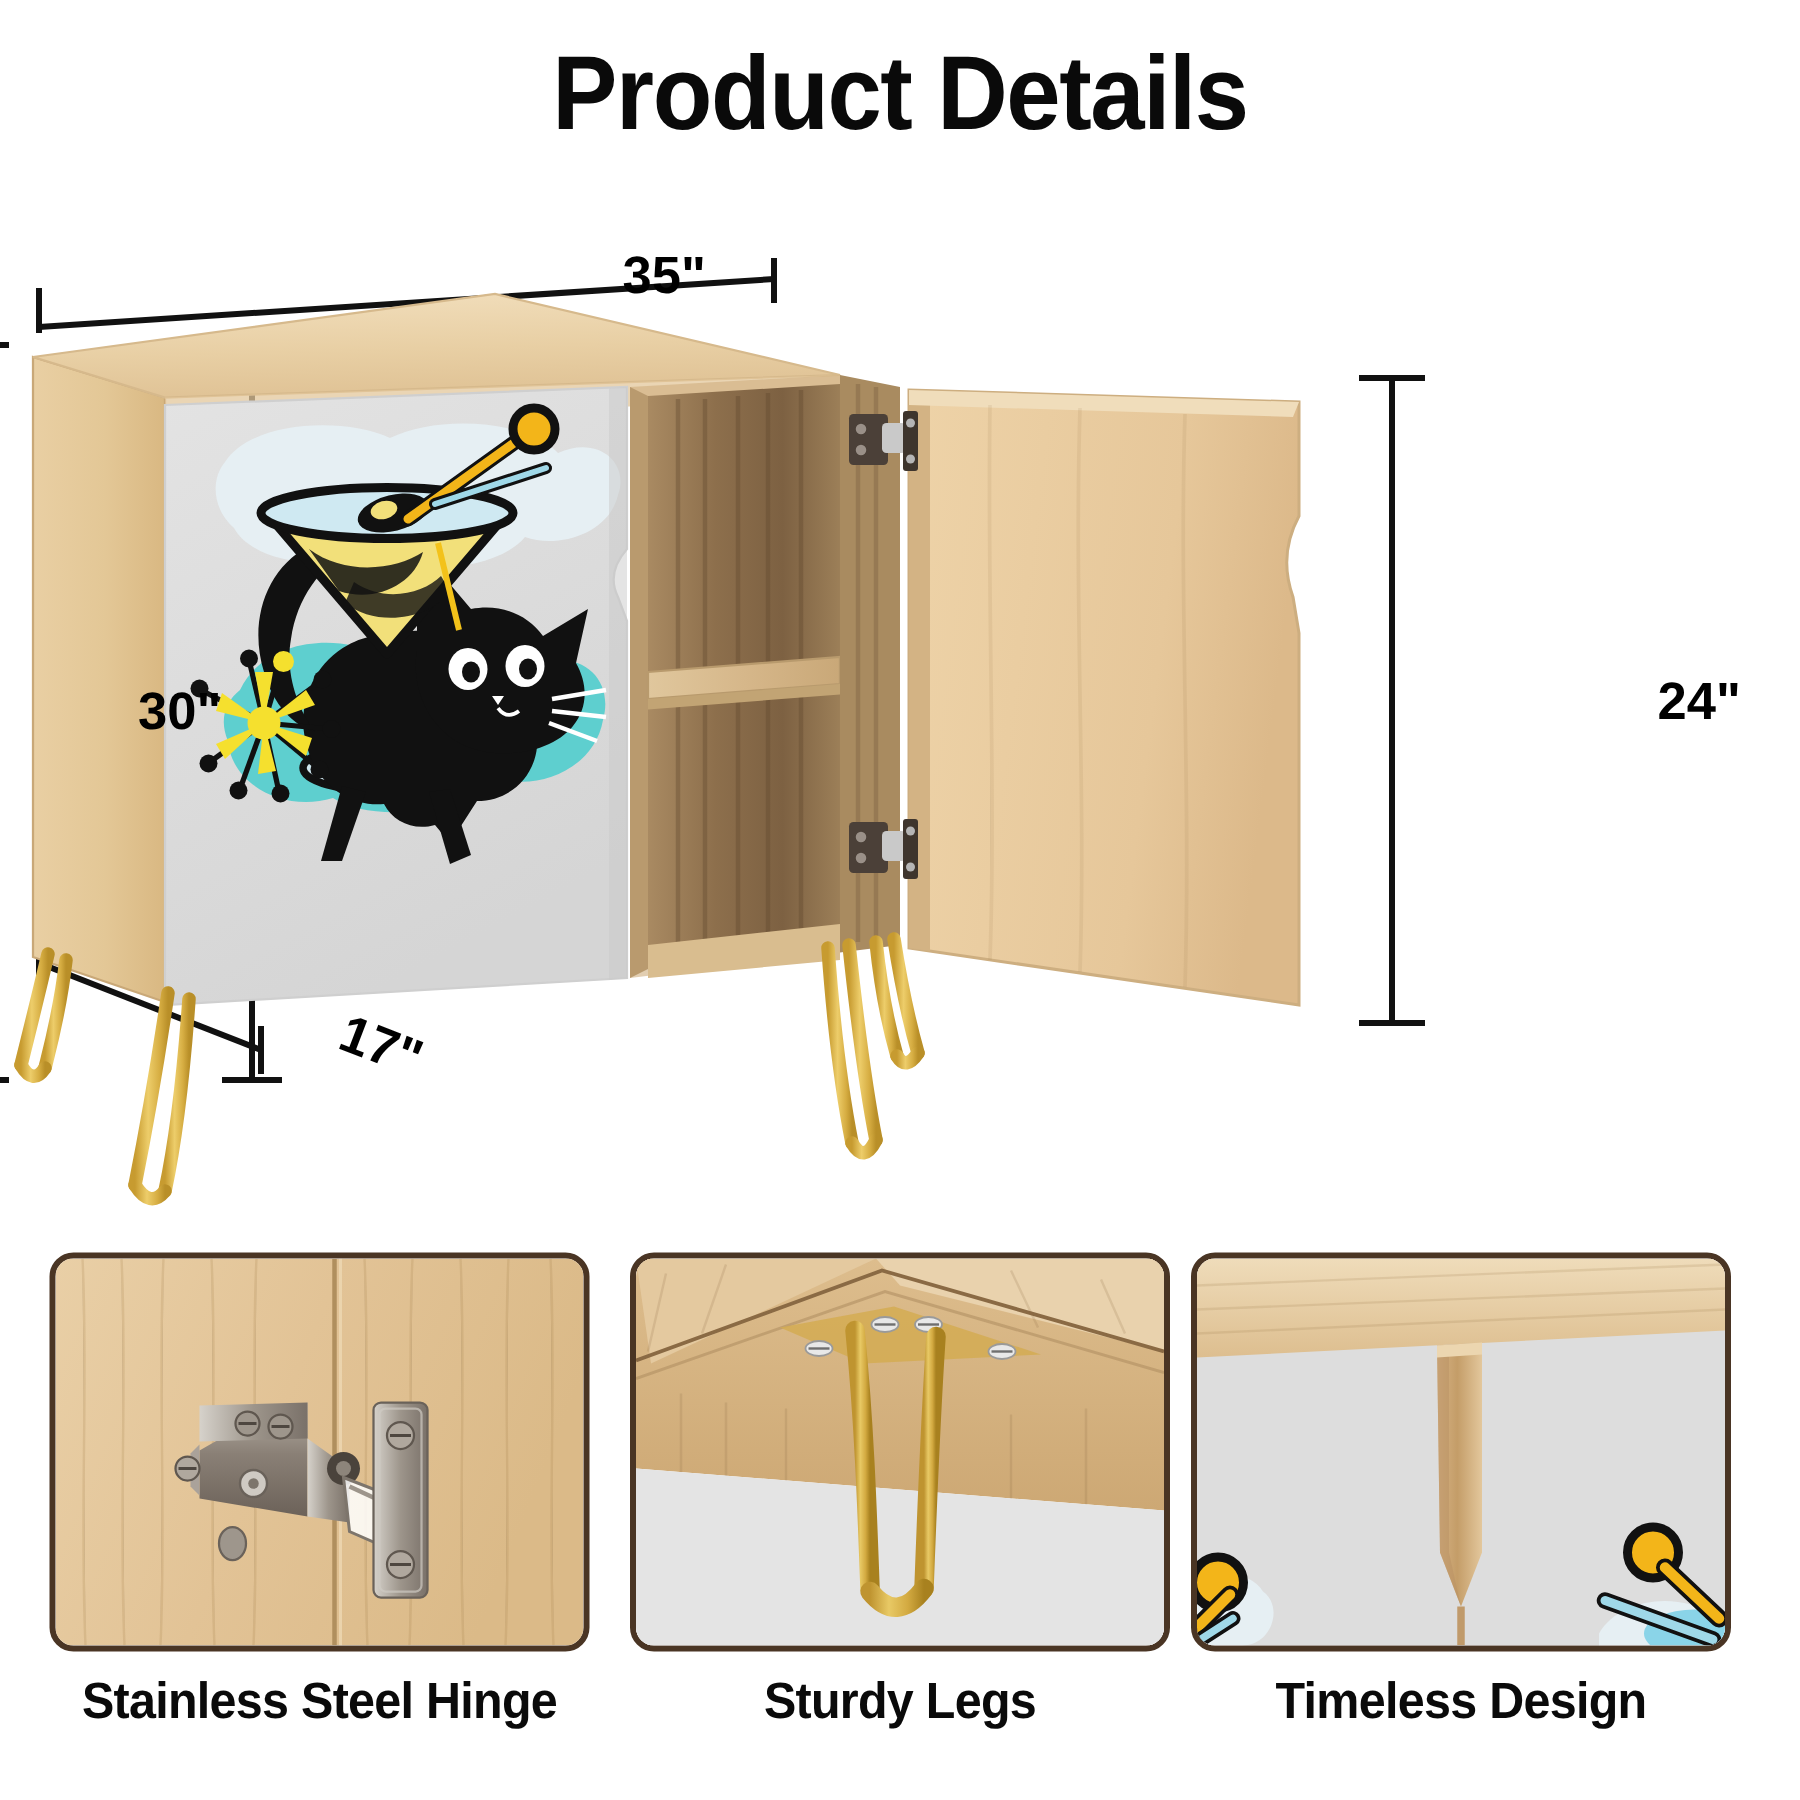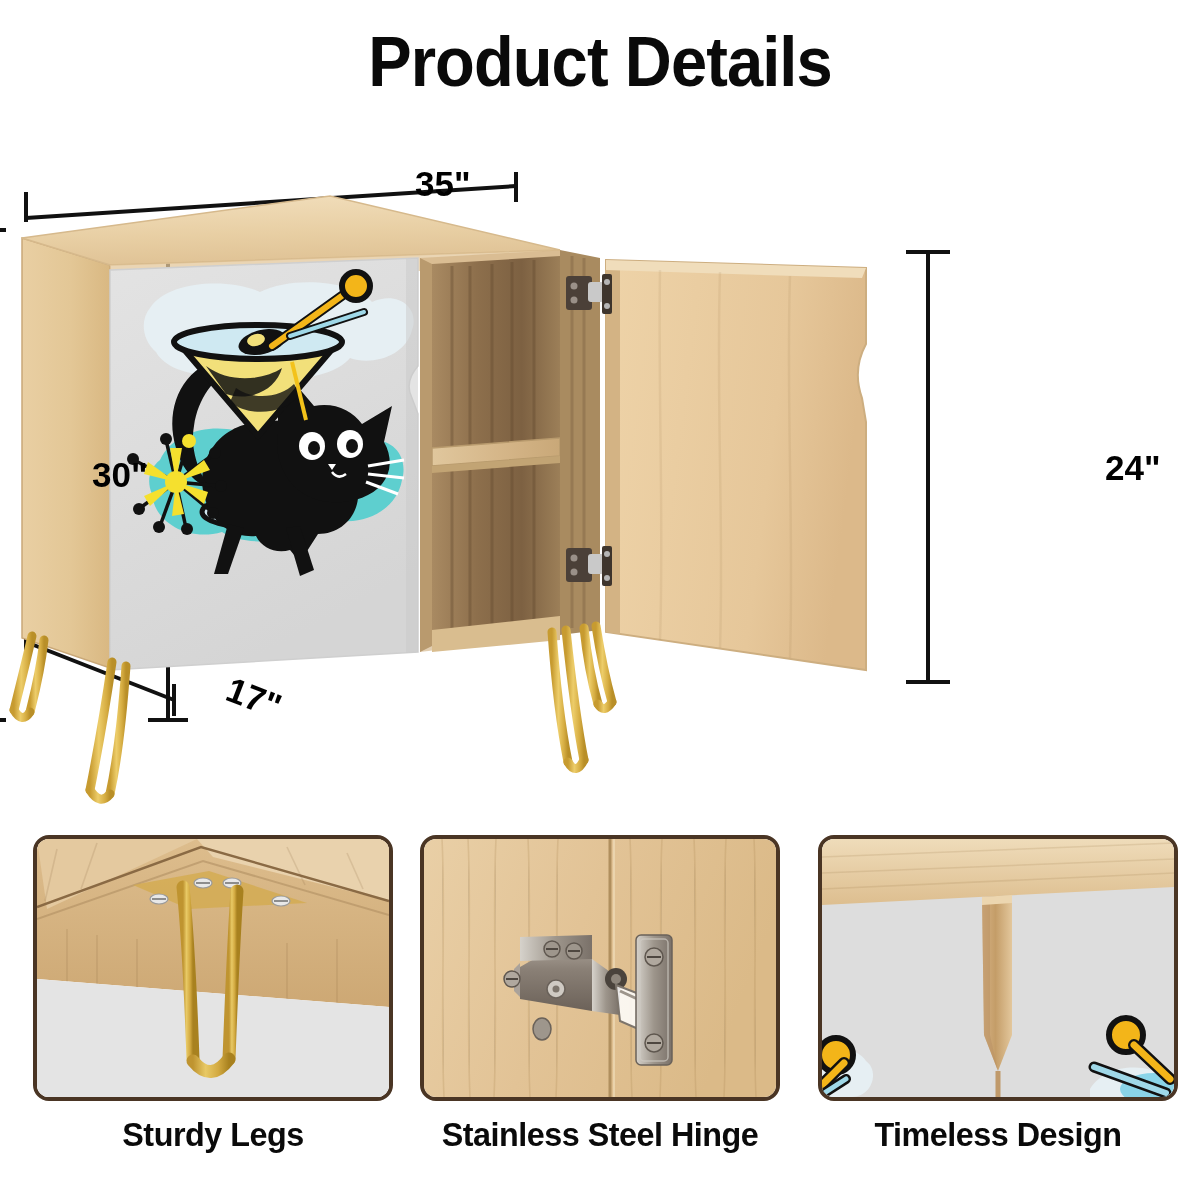--- a/index.html
+++ b/index.html
@@ -66,21 +66,21 @@
     width: 1200px;
     height: 340px;
   }
   .feature {
     position: absolute;
     width: 360px;
     top: 0;
   }
   .feature:nth-child(1) { left: 33px; }
   .feature:nth-child(2) { left: 420px; }
-  .feature:nth-child(3) { left: 807px; padding-left: 11px; }
+  .feature:nth-child(3) { left: 783px; padding-left: 11px; }
 
   .feature-frame {
     width: 360px;
     height: 266px;
     border: 4px solid #4a3524;
     border-radius: 16px;
     overflow: hidden;
     background: #fff;
     box-sizing: border-box;
     position: relative;
@@ -388,20 +388,95 @@
 <div class="dim-label" id="dim-height-label">30"</div>
 <div class="dim-label" id="dim-depth-label">17"</div>
 <div class="dim-label" id="dim-depth-label-right">24"</div>
 
 <div id="features">
 
   <div class="feature">
     <div class="feature-frame">
       <svg width="352" height="258" viewBox="0 0 352 258" xmlns="http://www.w3.org/2000/svg">
         <defs>
+          <linearGradient id="f2wood" x1="0" y1="0" x2="1" y2="0.3">
+            <stop offset="0%" stop-color="#e9cfa6"></stop>
+            <stop offset="50%" stop-color="#e2c396"></stop>
+            <stop offset="100%" stop-color="#dbba88"></stop>
+          </linearGradient>
+          <linearGradient id="f2steel" x1="0" y1="0" x2="0" y2="1">
+            <stop offset="0%" stop-color="#b9b2a8"></stop>
+            <stop offset="45%" stop-color="#8a8076"></stop>
+            <stop offset="100%" stop-color="#6c6259"></stop>
+          </linearGradient>
+          <linearGradient id="f2steel2" x1="0" y1="0" x2="1" y2="0">
+            <stop offset="0%" stop-color="#d6d2cb"></stop>
+            <stop offset="50%" stop-color="#9d958b"></stop>
+            <stop offset="100%" stop-color="#7a7169"></stop>
+          </linearGradient>
+        </defs>
+        <rect x="0" y="0" width="352" height="258" fill="url(#f2wood)"></rect>
+
+        <g opacity="0.22" stroke="#a8844f" stroke-width="1.6">
+          <path d="M18 0 C22 80 16 170 20 258"></path>
+          <path d="M44 0 C48 80 42 170 46 258"></path>
+          <path d="M72 0 C68 80 74 170 70 258"></path>
+          <path d="M104 0 C108 80 102 170 106 258"></path>
+          <path d="M134 0 C130 80 136 170 132 258"></path>
+          <path d="M206 0 C210 80 204 170 208 258"></path>
+          <path d="M238 0 C234 80 240 170 236 258"></path>
+          <path d="M270 0 C274 80 268 170 272 258"></path>
+          <path d="M302 0 C298 80 304 170 300 258"></path>
+          <path d="M330 0 C334 80 328 170 332 258"></path>
+        </g>
+
+        <path d="M186 0 L186 258" stroke="#b08f5e" stroke-width="3"></path>
+        <path d="M190 0 L190 258" stroke="#f0dcb8" stroke-width="2" opacity="0.7"></path>
+
+        <g>
+          <path d="M96 128 L110 120 L168 96 L168 108 L168 172 L96 160 Z" fill="url(#f2steel)"></path>
+          <path d="M90 130 L96 124 L96 158 L90 152 Z" fill="#aaa29a"></path>
+          <path d="M96 98 L168 96 L168 120 L96 122 Z" fill="url(#f2steel2)"></path>
+
+          <circle cx="128" cy="110" r="8" fill="#9e968c" stroke="#5f574f" stroke-width="1.5"></circle>
+          <path d="M122 110 L134 110" stroke="#4e4740" stroke-width="2"></path>
+          <circle cx="150" cy="112" r="8" fill="#9e968c" stroke="#5f574f" stroke-width="1.5"></circle>
+          <path d="M144 112 L156 112" stroke="#4e4740" stroke-width="2"></path>
+          <circle cx="88" cy="140" r="8" fill="#b0a89e" stroke="#5f574f" stroke-width="1.5"></circle>
+          <path d="M82 140 L94 140" stroke="#4e4740" stroke-width="2"></path>
+
+          <circle cx="132" cy="150" r="9" fill="#cfcac3" stroke="#6a625a" stroke-width="1.6"></circle>
+          <circle cx="132" cy="150" r="3.5" fill="#7d756c"></circle>
+
+          <path d="M168 120 L196 140 L196 176 L168 172 Z" fill="url(#f2steel2)"></path>
+          <circle cx="192" cy="140" r="11" fill="#4a433c"></circle>
+          <circle cx="192" cy="140" r="5" fill="#8d857b"></circle>
+
+          <path d="M192 146 L228 160 L228 196 L196 182 Z" fill="#ffffff" opacity="0.85"></path>
+          <path d="M192 146 L228 160 L228 196 L196 182 Z" fill="none" stroke="#7d756c" stroke-width="2"></path>
+          <path d="M196 152 L222 164" stroke="#9d958b" stroke-width="3"></path>
+
+          <rect x="212" y="96" width="36" height="130" rx="5" fill="url(#f2steel2)" stroke="#6a625a" stroke-width="1.5"></rect>
+          <rect x="216" y="100" width="28" height="122" rx="4" fill="none" stroke="#cfcac3" stroke-width="1.5" opacity="0.7"></rect>
+          <circle cx="230" cy="118" r="9" fill="#b0a89e" stroke="#5f574f" stroke-width="1.5"></circle>
+          <path d="M223 118 L237 118" stroke="#4e4740" stroke-width="2"></path>
+          <circle cx="230" cy="204" r="9" fill="#b0a89e" stroke="#5f574f" stroke-width="1.5"></circle>
+          <path d="M223 204 L237 204" stroke="#4e4740" stroke-width="2"></path>
+
+          <ellipse cx="118" cy="190" rx="9" ry="11" fill="#9e968c" stroke="#6a625a" stroke-width="1.5"></ellipse>
+        </g>
+      </svg>
+    </div>
+    <div class="feature-caption">Stainless Steel Hinge</div>
+  </div>
+
+  <div class="feature">
+    <div class="feature-frame">
+      <svg width="352" height="258" viewBox="0 0 352 258" xmlns="http://www.w3.org/2000/svg">
+        <defs>
           <linearGradient id="f1top" x1="0" y1="0" x2="0.4" y2="1">
             <stop offset="0%" stop-color="#e9d0a8"></stop>
             <stop offset="100%" stop-color="#dcbe90"></stop>
           </linearGradient>
           <linearGradient id="f1front" x1="0" y1="0" x2="0" y2="1">
             <stop offset="0%" stop-color="#ddbd8d"></stop>
             <stop offset="100%" stop-color="#cda874"></stop>
           </linearGradient>
           <linearGradient id="f1leg" x1="0" y1="0" x2="1" y2="0">
             <stop offset="0%" stop-color="#bf9430"></stop>
@@ -456,95 +531,20 @@
         </g>
       </svg>
     </div>
     <div class="feature-caption">Sturdy Legs</div>
   </div>
 
   <div class="feature">
     <div class="feature-frame">
       <svg width="352" height="258" viewBox="0 0 352 258" xmlns="http://www.w3.org/2000/svg">
         <defs>
-          <linearGradient id="f2wood" x1="0" y1="0" x2="1" y2="0.3">
-            <stop offset="0%" stop-color="#e9cfa6"></stop>
-            <stop offset="50%" stop-color="#e2c396"></stop>
-            <stop offset="100%" stop-color="#dbba88"></stop>
-          </linearGradient>
-          <linearGradient id="f2steel" x1="0" y1="0" x2="0" y2="1">
-            <stop offset="0%" stop-color="#b9b2a8"></stop>
-            <stop offset="45%" stop-color="#8a8076"></stop>
-            <stop offset="100%" stop-color="#6c6259"></stop>
-          </linearGradient>
-          <linearGradient id="f2steel2" x1="0" y1="0" x2="1" y2="0">
-            <stop offset="0%" stop-color="#d6d2cb"></stop>
-            <stop offset="50%" stop-color="#9d958b"></stop>
-            <stop offset="100%" stop-color="#7a7169"></stop>
-          </linearGradient>
-        </defs>
-        <rect x="0" y="0" width="352" height="258" fill="url(#f2wood)"></rect>
-
-        <g opacity="0.22" stroke="#a8844f" stroke-width="1.6">
-          <path d="M18 0 C22 80 16 170 20 258"></path>
-          <path d="M44 0 C48 80 42 170 46 258"></path>
-          <path d="M72 0 C68 80 74 170 70 258"></path>
-          <path d="M104 0 C108 80 102 170 106 258"></path>
-          <path d="M134 0 C130 80 136 170 132 258"></path>
-          <path d="M206 0 C210 80 204 170 208 258"></path>
-          <path d="M238 0 C234 80 240 170 236 258"></path>
-          <path d="M270 0 C274 80 268 170 272 258"></path>
-          <path d="M302 0 C298 80 304 170 300 258"></path>
-          <path d="M330 0 C334 80 328 170 332 258"></path>
-        </g>
-
-        <path d="M186 0 L186 258" stroke="#b08f5e" stroke-width="3"></path>
-        <path d="M190 0 L190 258" stroke="#f0dcb8" stroke-width="2" opacity="0.7"></path>
-
-        <g>
-          <path d="M96 128 L110 120 L168 96 L168 108 L168 172 L96 160 Z" fill="url(#f2steel)"></path>
-          <path d="M90 130 L96 124 L96 158 L90 152 Z" fill="#aaa29a"></path>
-          <path d="M96 98 L168 96 L168 120 L96 122 Z" fill="url(#f2steel2)"></path>
-
-          <circle cx="128" cy="110" r="8" fill="#9e968c" stroke="#5f574f" stroke-width="1.5"></circle>
-          <path d="M122 110 L134 110" stroke="#4e4740" stroke-width="2"></path>
-          <circle cx="150" cy="112" r="8" fill="#9e968c" stroke="#5f574f" stroke-width="1.5"></circle>
-          <path d="M144 112 L156 112" stroke="#4e4740" stroke-width="2"></path>
-          <circle cx="88" cy="140" r="8" fill="#b0a89e" stroke="#5f574f" stroke-width="1.5"></circle>
-          <path d="M82 140 L94 140" stroke="#4e4740" stroke-width="2"></path>
-
-          <circle cx="132" cy="150" r="9" fill="#cfcac3" stroke="#6a625a" stroke-width="1.6"></circle>
-          <circle cx="132" cy="150" r="3.5" fill="#7d756c"></circle>
-
-          <path d="M168 120 L196 140 L196 176 L168 172 Z" fill="url(#f2steel2)"></path>
-          <circle cx="192" cy="140" r="11" fill="#4a433c"></circle>
-          <circle cx="192" cy="140" r="5" fill="#8d857b"></circle>
-
-          <path d="M192 146 L228 160 L228 196 L196 182 Z" fill="#ffffff" opacity="0.85"></path>
-          <path d="M192 146 L228 160 L228 196 L196 182 Z" fill="none" stroke="#7d756c" stroke-width="2"></path>
-          <path d="M196 152 L222 164" stroke="#9d958b" stroke-width="3"></path>
-
-          <rect x="212" y="96" width="36" height="130" rx="5" fill="url(#f2steel2)" stroke="#6a625a" stroke-width="1.5"></rect>
-          <rect x="216" y="100" width="28" height="122" rx="4" fill="none" stroke="#cfcac3" stroke-width="1.5" opacity="0.7"></rect>
-          <circle cx="230" cy="118" r="9" fill="#b0a89e" stroke="#5f574f" stroke-width="1.5"></circle>
-          <path d="M223 118 L237 118" stroke="#4e4740" stroke-width="2"></path>
-          <circle cx="230" cy="204" r="9" fill="#b0a89e" stroke="#5f574f" stroke-width="1.5"></circle>
-          <path d="M223 204 L237 204" stroke="#4e4740" stroke-width="2"></path>
-
-          <ellipse cx="118" cy="190" rx="9" ry="11" fill="#9e968c" stroke="#6a625a" stroke-width="1.5"></ellipse>
-        </g>
-      </svg>
-    </div>
-    <div class="feature-caption">Stainless Steel Hinge</div>
-  </div>
-
-  <div class="feature">
-    <div class="feature-frame">
-      <svg width="352" height="258" viewBox="0 0 352 258" xmlns="http://www.w3.org/2000/svg">
-        <defs>
           <linearGradient id="f3top" x1="0" y1="0" x2="0" y2="1">
             <stop offset="0%" stop-color="#efdcba"></stop>
             <stop offset="100%" stop-color="#ddbe8f"></stop>
           </linearGradient>
           <linearGradient id="f3div" x1="0" y1="0" x2="1" y2="0">
             <stop offset="0%" stop-color="#d6b386"></stop>
             <stop offset="45%" stop-color="#c49d68"></stop>
             <stop offset="100%" stop-color="#e3c79c"></stop>
           </linearGradient>
         </defs>

